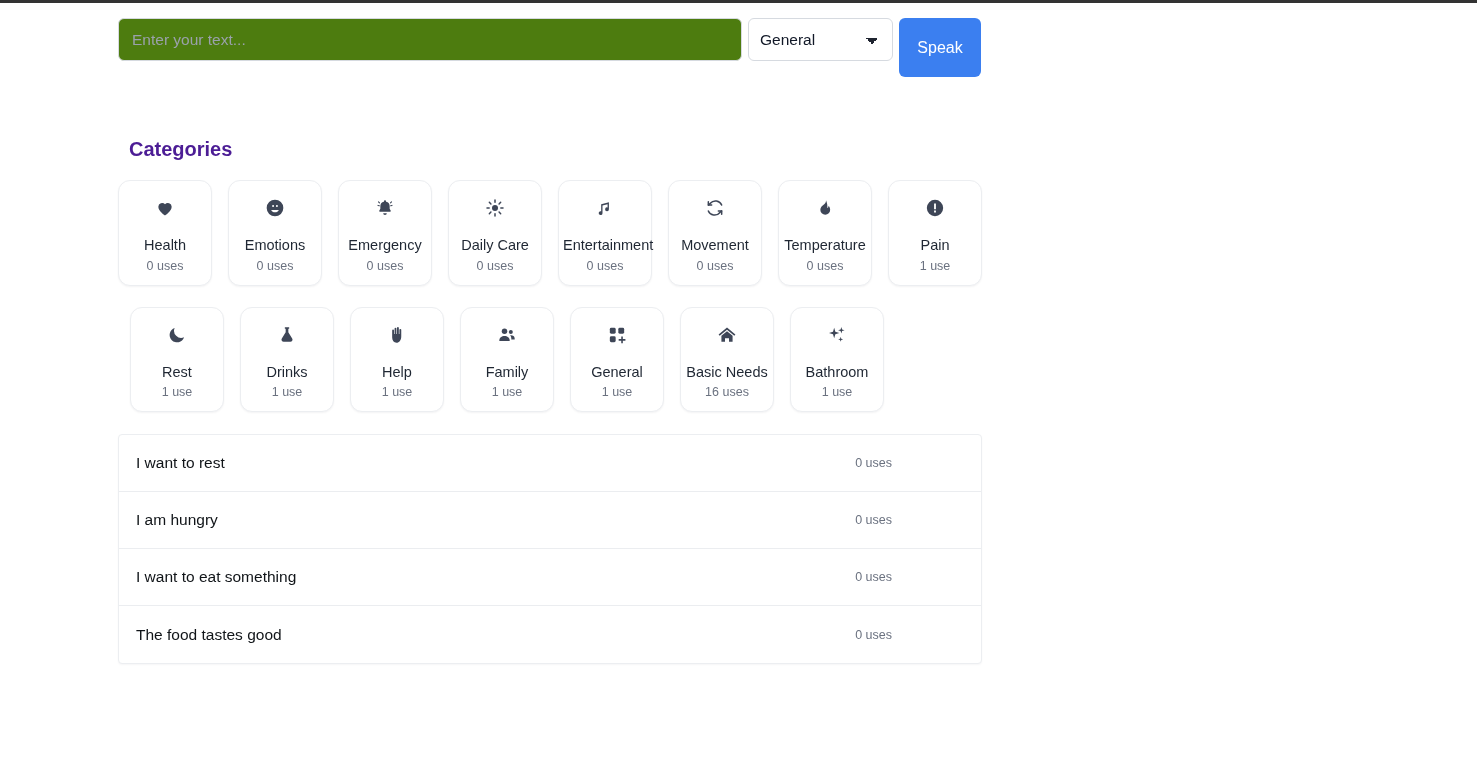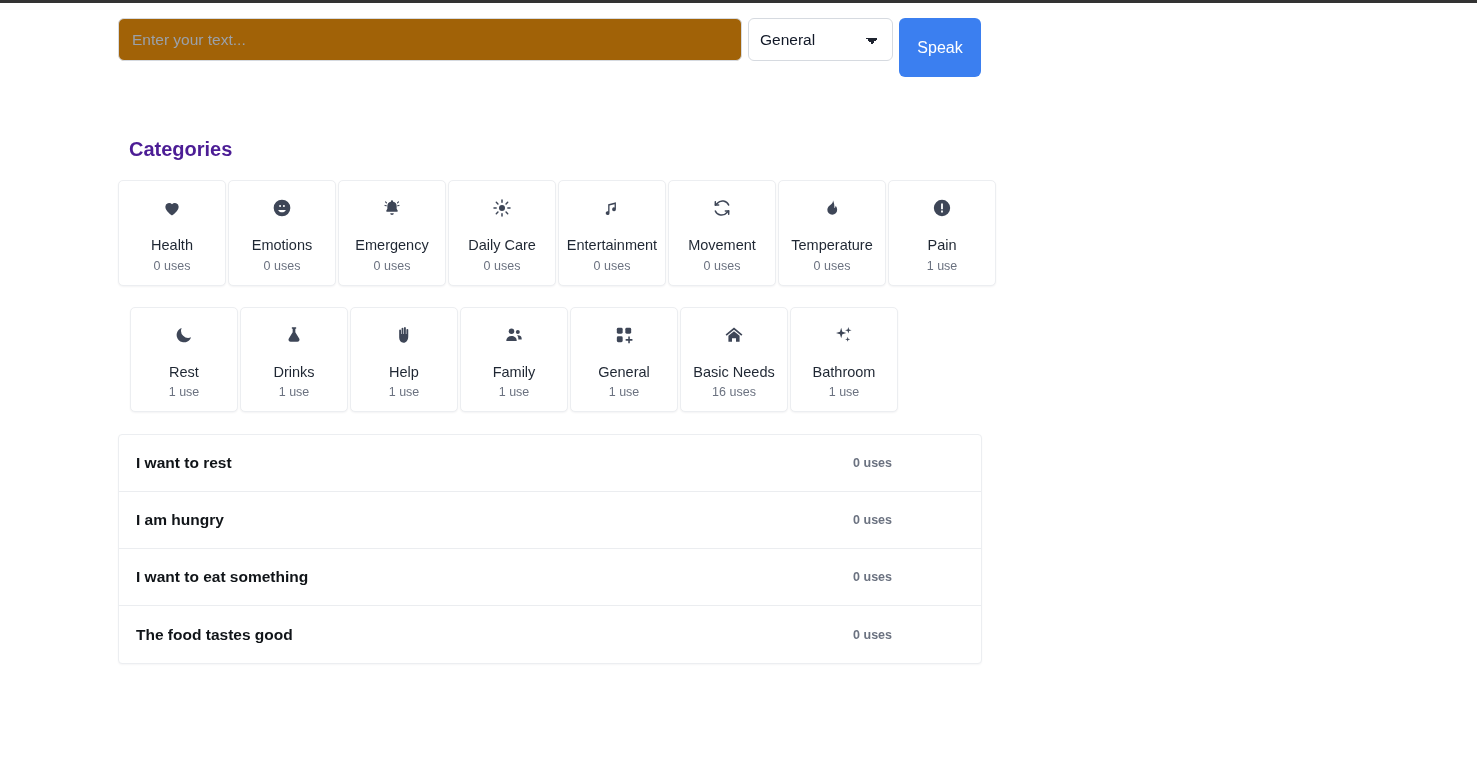--- a/index.html
+++ b/index.html
@@ -29,21 +29,21 @@
   #text-input {
     width: 624px;
     height: 43px;
     border: 1px solid #d6dae0;
     border-radius: 6px;
     padding: 0 13px;
     font-size: 15.5px;
     font-family: "Liberation Sans", sans-serif;
     color: #111827;
     outline: none;
-    background: #a16207;
+    background: #4d7c0f;
   }
   #text-input::placeholder { color: #9aa1ab; }
   #category-select {
     width: 145px;
     height: 43px;
     border: 1px solid #d6dae0;
     border-radius: 6px;
     padding: 0 11px;
     font-size: 15.5px;
     font-family: "Liberation Sans", sans-serif;
@@ -85,24 +85,24 @@
   .cat-grid {
     display: grid;
     grid-template-columns: repeat(8, 110px);
     column-gap: 0px;
     width: 880px;
     margin-top: 18px;
   }
   #cat-row-1 { margin-top: 19px; }
   #cat-row-2 { margin-top: 21px; padding-left: 12px; }
   .cat-card {
-    width: 108px;
+    width: 94px;
     background: #ffffff;
     border: 1px solid #eceef1;
-    border-radius: 5px;
+    border-radius: 12px;
     box-shadow: 0 1px 2px rgba(16,24,40,0.05);
     padding: 17px 4px 12px;
     text-align: center;
     cursor: pointer;
     align-self: start;
   }
   .cat-icon {
     display: block;
     height: 22px;
     margin: 0 auto 16px;
@@ -123,21 +123,20 @@
   }
   
   #frequent-card {
     margin-top: 22px;
     width: 864px;
     background: #ffffff;
     border: 1px solid #eceef1;
     border-radius: 4px;
     box-shadow: 0 1px 2px rgba(16,24,40,0.04);
     overflow: hidden;
-    font-weight: bold;
   }
   .freq-row {
     display: flex;
     align-items: center;
     justify-content: space-between;
     height: 57px;
     padding: 0 17px;
     border-bottom: 1px solid #ebedf0;
     cursor: pointer;
   }

